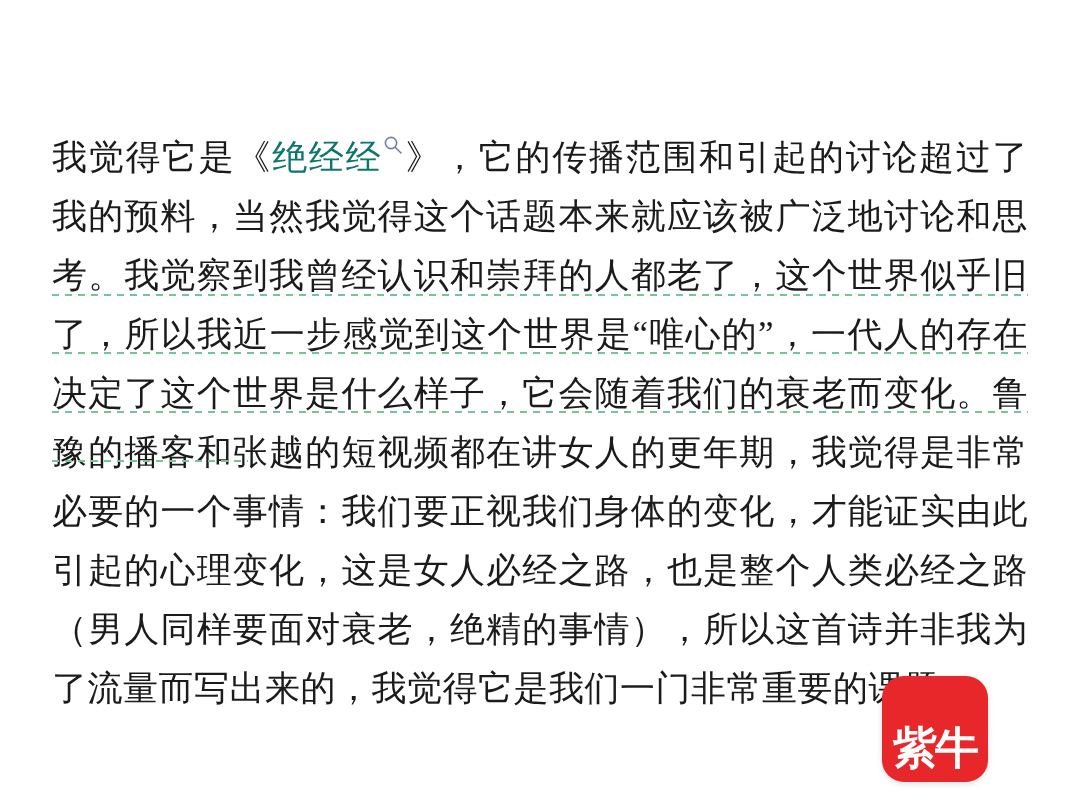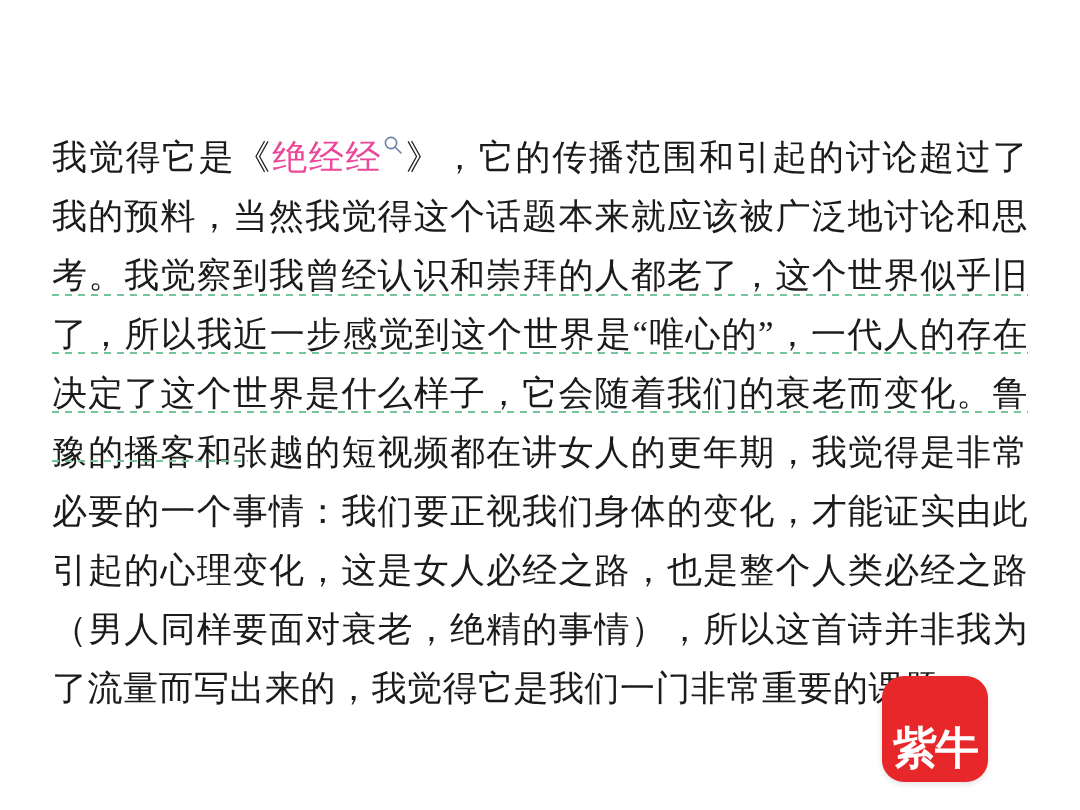--- a/index.html
+++ b/index.html
@@ -37,21 +37,21 @@
     text-justify: inter-character;
     font-family: "Liberation Serif", "DejaVu Serif", serif;
   }
 
   .para {
     margin: 0;
     text-indent: 0;
   }
 
   .poem-title {
-    color: #ec4899;
+    color: #0f766e;
   }
 
   .search-icon {
     display: inline-block;
     position: relative;
     width: 20px;
     height: 20px;
     vertical-align: 14px;
     margin: 0 1px;
   }

